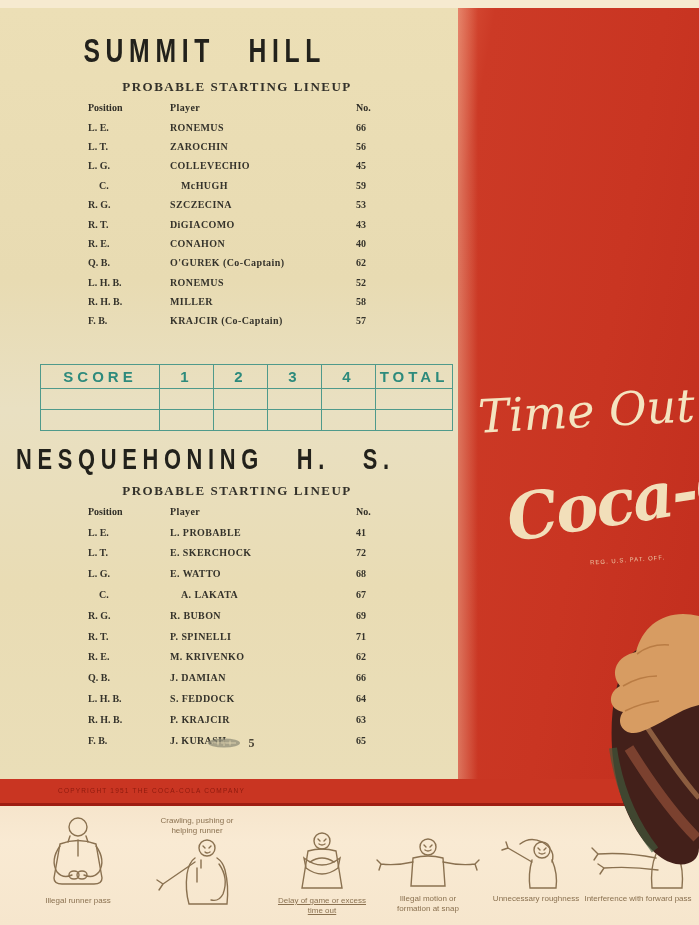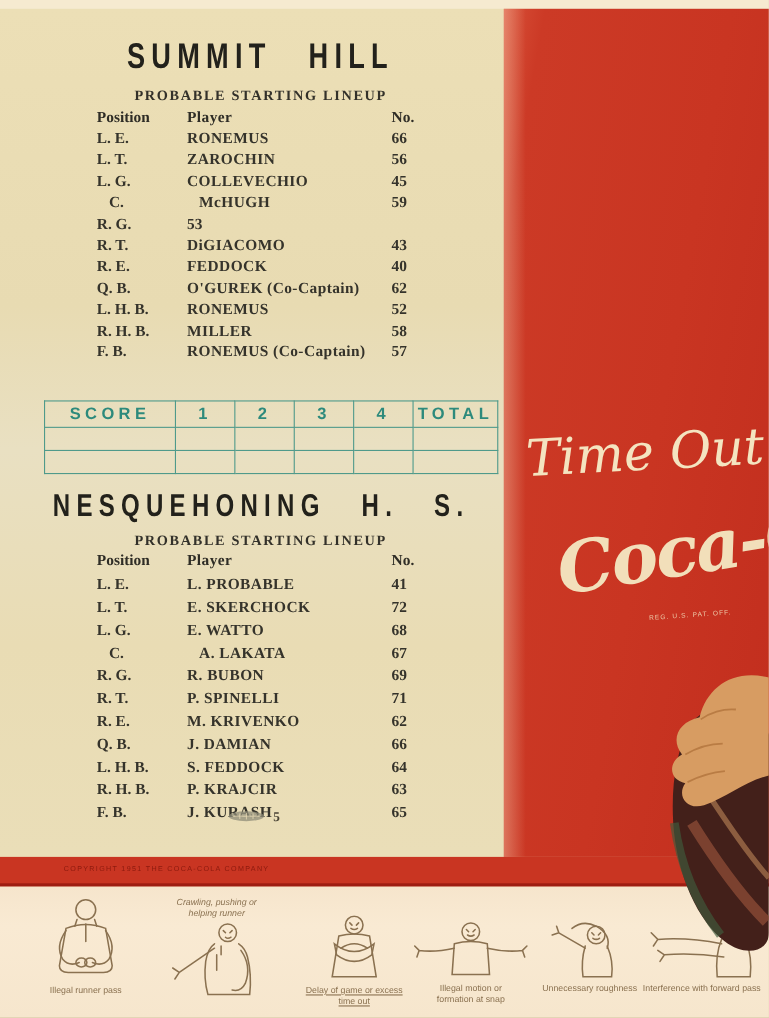--- a/index.html
+++ b/index.html
@@ -17,28 +17,28 @@
         background:linear-gradient(90deg,rgba(255,230,200,.35),rgba(255,230,200,0));}
   
   .red-band{position:absolute;left:0;top:779px;width:699px;height:24px;
         background:#c93522;border-bottom:3px solid #9e1d12;}
   
   .bottom-strip{position:absolute;left:0;top:806px;width:699px;height:119px;
         background:linear-gradient(180deg,#f6e5cc 0%,#f9ead3 30%,#f6e6cd 100%);}
 
   
   .team-title{position:absolute;width:410px;text-align:center;
-        font-family:"Liberation Sans",sans-serif;font-weight:bold;color:#22211b;padding-left:32px;}
+        font-family:"Liberation Sans",sans-serif;font-weight:bold;color:#22211b;}
   .team-title span{display:inline-block;transform:scale(.95,1.25);letter-spacing:6px;word-spacing:22px;}
   #summit-title{top:36px;left:0;font-size:26px;}
   #nesq-title{top:446px;left:0;font-size:23px;}
   .sub-title{position:absolute;width:474px;text-align:center;font-weight:bold;
         font-size:13px;letter-spacing:1.5px;color:#33312a;}
   #summit-sub{top:79px;} #nesq-sub{top:483px;}
-  .lineup{position:absolute;left:88px;width:300px;font-size:14px;font-weight:bold;color:#35332b;}
+  .lineup{position:absolute;left:88px;width:300px;font-size:10px;font-weight:bold;color:#35332b;}
   #summit-lineup{top:98px;} #nesq-lineup{top:501px;}
   .lineup-row{display:flex;height:19.4px;align-items:center;}
   #nesq-lineup .lineup-row{height:20.8px;}
   .lineup-row .pos{width:82px;}
   .lineup-row .pos.center{padding-left:11px;}
   .lineup-row .player{flex:1;letter-spacing:.4px;}
   .lineup-row .num{width:32px;text-align:left;}
   .lineup-row.head{font-weight:bold;color:#2f2d26;}
 
   
@@ -68,21 +68,21 @@
   .trademark{position:absolute;left:590px;top:557px;font-size:6px;letter-spacing:1px;
         color:#edc9a8;transform:rotate(-4deg);font-family:"Liberation Sans",sans-serif;}
   .bottle{position:absolute;right:0;top:598px;z-index:5;}
 
   
   .signal{position:absolute;text-align:center;font-family:"Liberation Sans",sans-serif;
         color:#8a7150;}
   .signal .cap{display:block;font-size:8px;line-height:1.25;}
   .signal svg{display:block;margin:0 auto;}
   #sig1{left:22px;top:816px;width:112px;}
-  #sig2{left:138px;top:816px;width:118px;font-style:italic;}
+  #sig2{left:138px;top:816px;width:118px;}
   #sig3{left:267px;top:832px;width:110px;text-decoration:underline;}
   #sig4{left:368px;top:838px;width:120px;}
   #sig5{left:478px;top:834px;width:116px;}
   #sig6{left:578px;top:834px;width:120px;}
 </style>
 </head>
 <body>
 
 <div id="page">
   <div class="beige-shade"></div>
@@ -118,50 +118,51 @@
         <span class="player">COLLEVECHIO</span>
         <span class="num">45</span>
       </div>
     <div class="lineup-row">
         <span class="pos center">C.</span>
         <span class="player">McHUGH</span>
         <span class="num">59</span>
       </div>
     <div class="lineup-row">
         <span class="pos">R. G.</span>
+        <span class="player">SZCZECINA</span>
         <span class="num">53</span>
       </div>
     <div class="lineup-row">
         <span class="pos">R. T.</span>
         <span class="player">DiGIACOMO</span>
         <span class="num">43</span>
       </div>
     <div class="lineup-row">
         <span class="pos">R. E.</span>
-        <span class="player">FEDDOCK</span>
+        <span class="player">CONAHON</span>
         <span class="num">40</span>
       </div>
     <div class="lineup-row">
         <span class="pos">Q. B.</span>
         <span class="player">O'GUREK (Co-Captain)</span>
         <span class="num">62</span>
       </div>
     <div class="lineup-row">
         <span class="pos">L. H. B.</span>
         <span class="player">RONEMUS</span>
         <span class="num">52</span>
       </div>
     <div class="lineup-row">
         <span class="pos">R. H. B.</span>
         <span class="player">MILLER</span>
         <span class="num">58</span>
       </div>
     <div class="lineup-row">
         <span class="pos">F. B.</span>
-        <span class="player">RONEMUS (Co-Captain)</span>
+        <span class="player">KRAJCIR (Co-Captain)</span>
         <span class="num">57</span>
       </div>
   </div>
 
   <table class="score-table">
     <tbody>
         <tr>
       <th class="c-score">SCORE</th>
       <th class="c-q">1</th>
       <th class="c-q">2</th>

